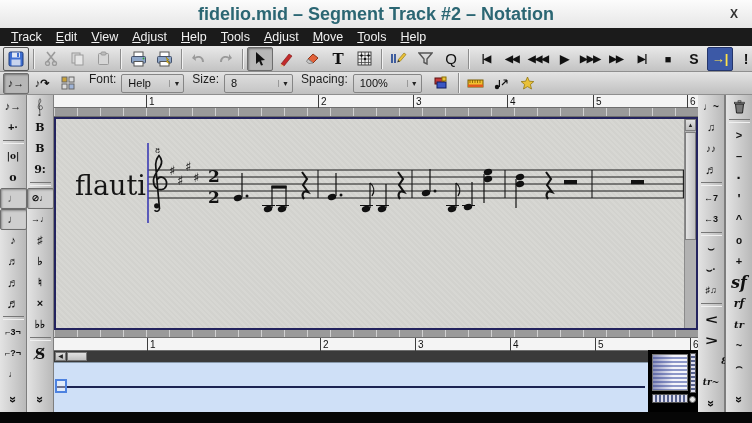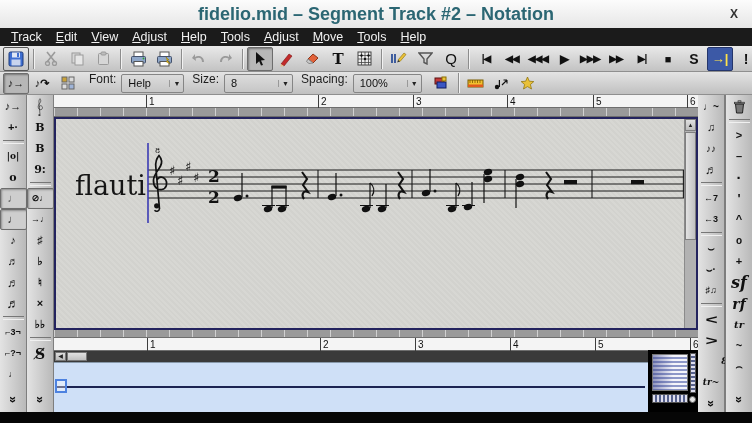--- a/index.html
+++ b/index.html
@@ -471,21 +471,21 @@
     </div>
     <div class="vsep"></div>
     <div class="vb">&gt;</div>
     <div class="vb">–</div>
     <div class="vb" style="font-size:15px;">·</div>
     <div class="vb" style="font-size:13px;">'</div>
     <div class="vb">^</div>
     <div class="vb" style="font-size:10px;">o</div>
     <div class="vb">+</div>
     <div class="vb it" style="font-size:16px;">sf</div>
-    <div class="vb it" style="font-size:14px;">rf</div>
+    <div class="vb it" style="font-size:11px;">rf</div>
     <div class="vb it" style="font-size:10px;">tr</div>
     <div class="vb">~</div>
     <div class="vb">⌢</div>
     <div class="vb more">»</div>
   </div>
 
   <div class="statusbar"></div>
 
 </div>
 

